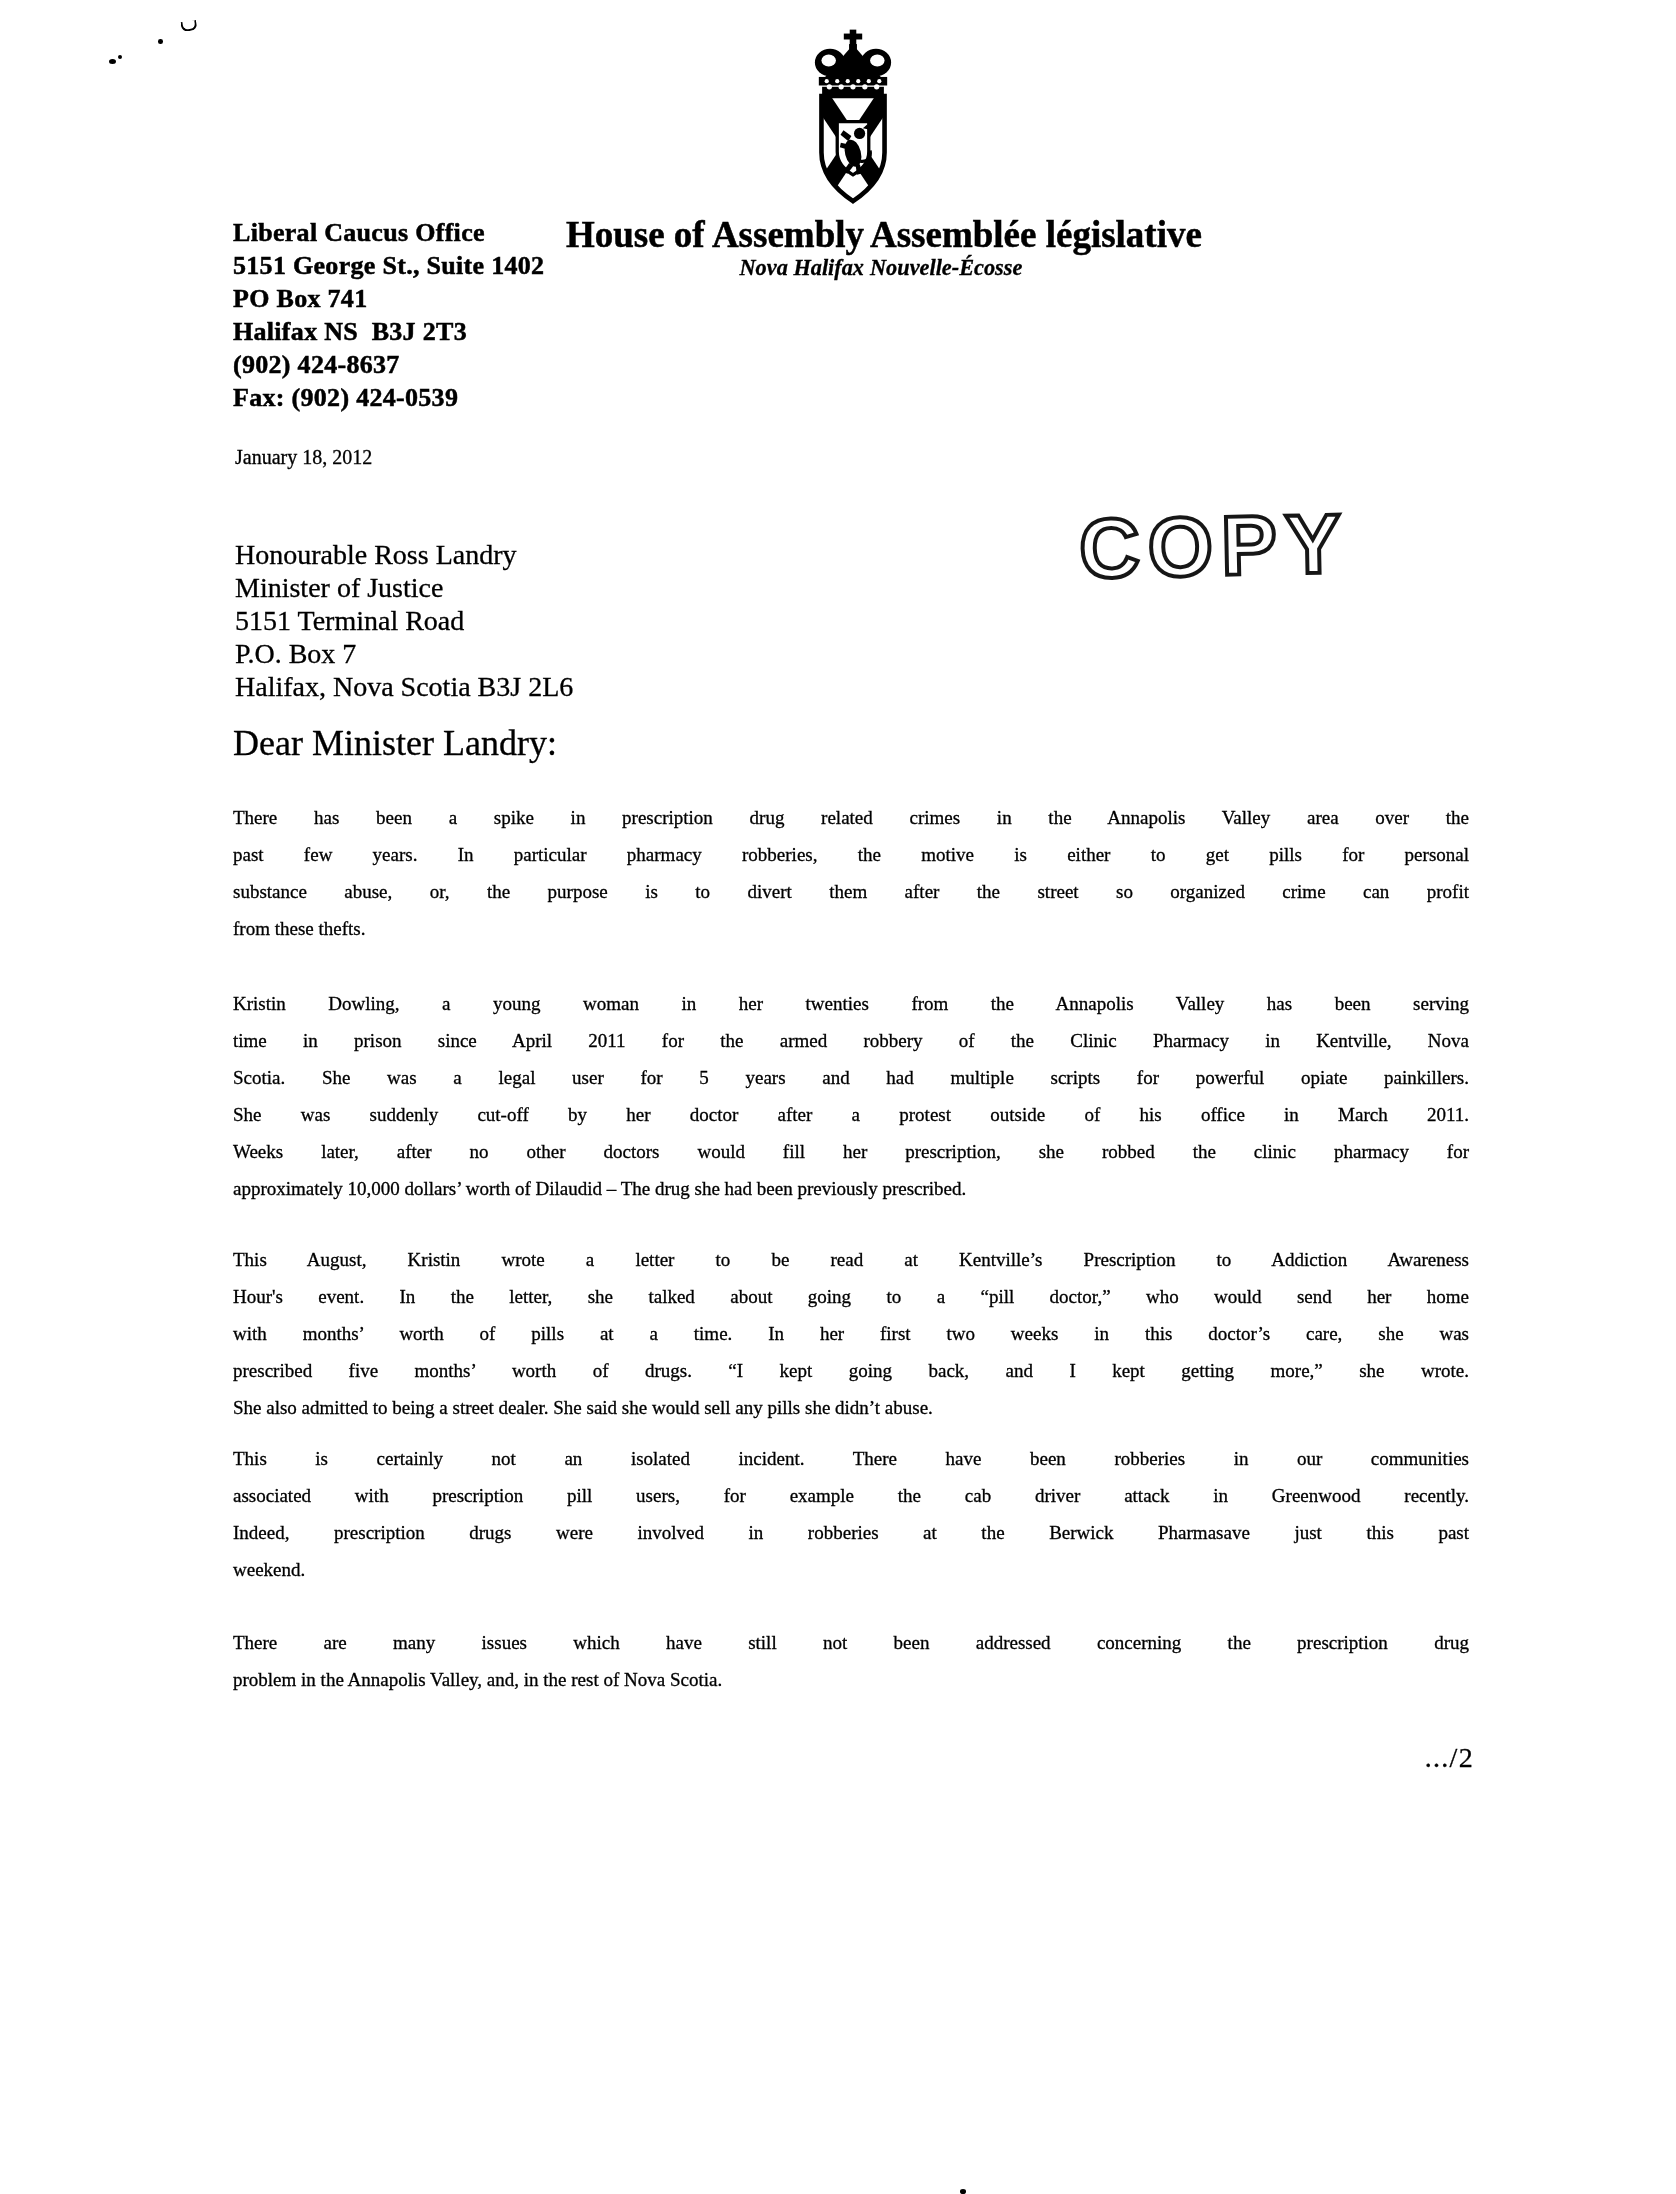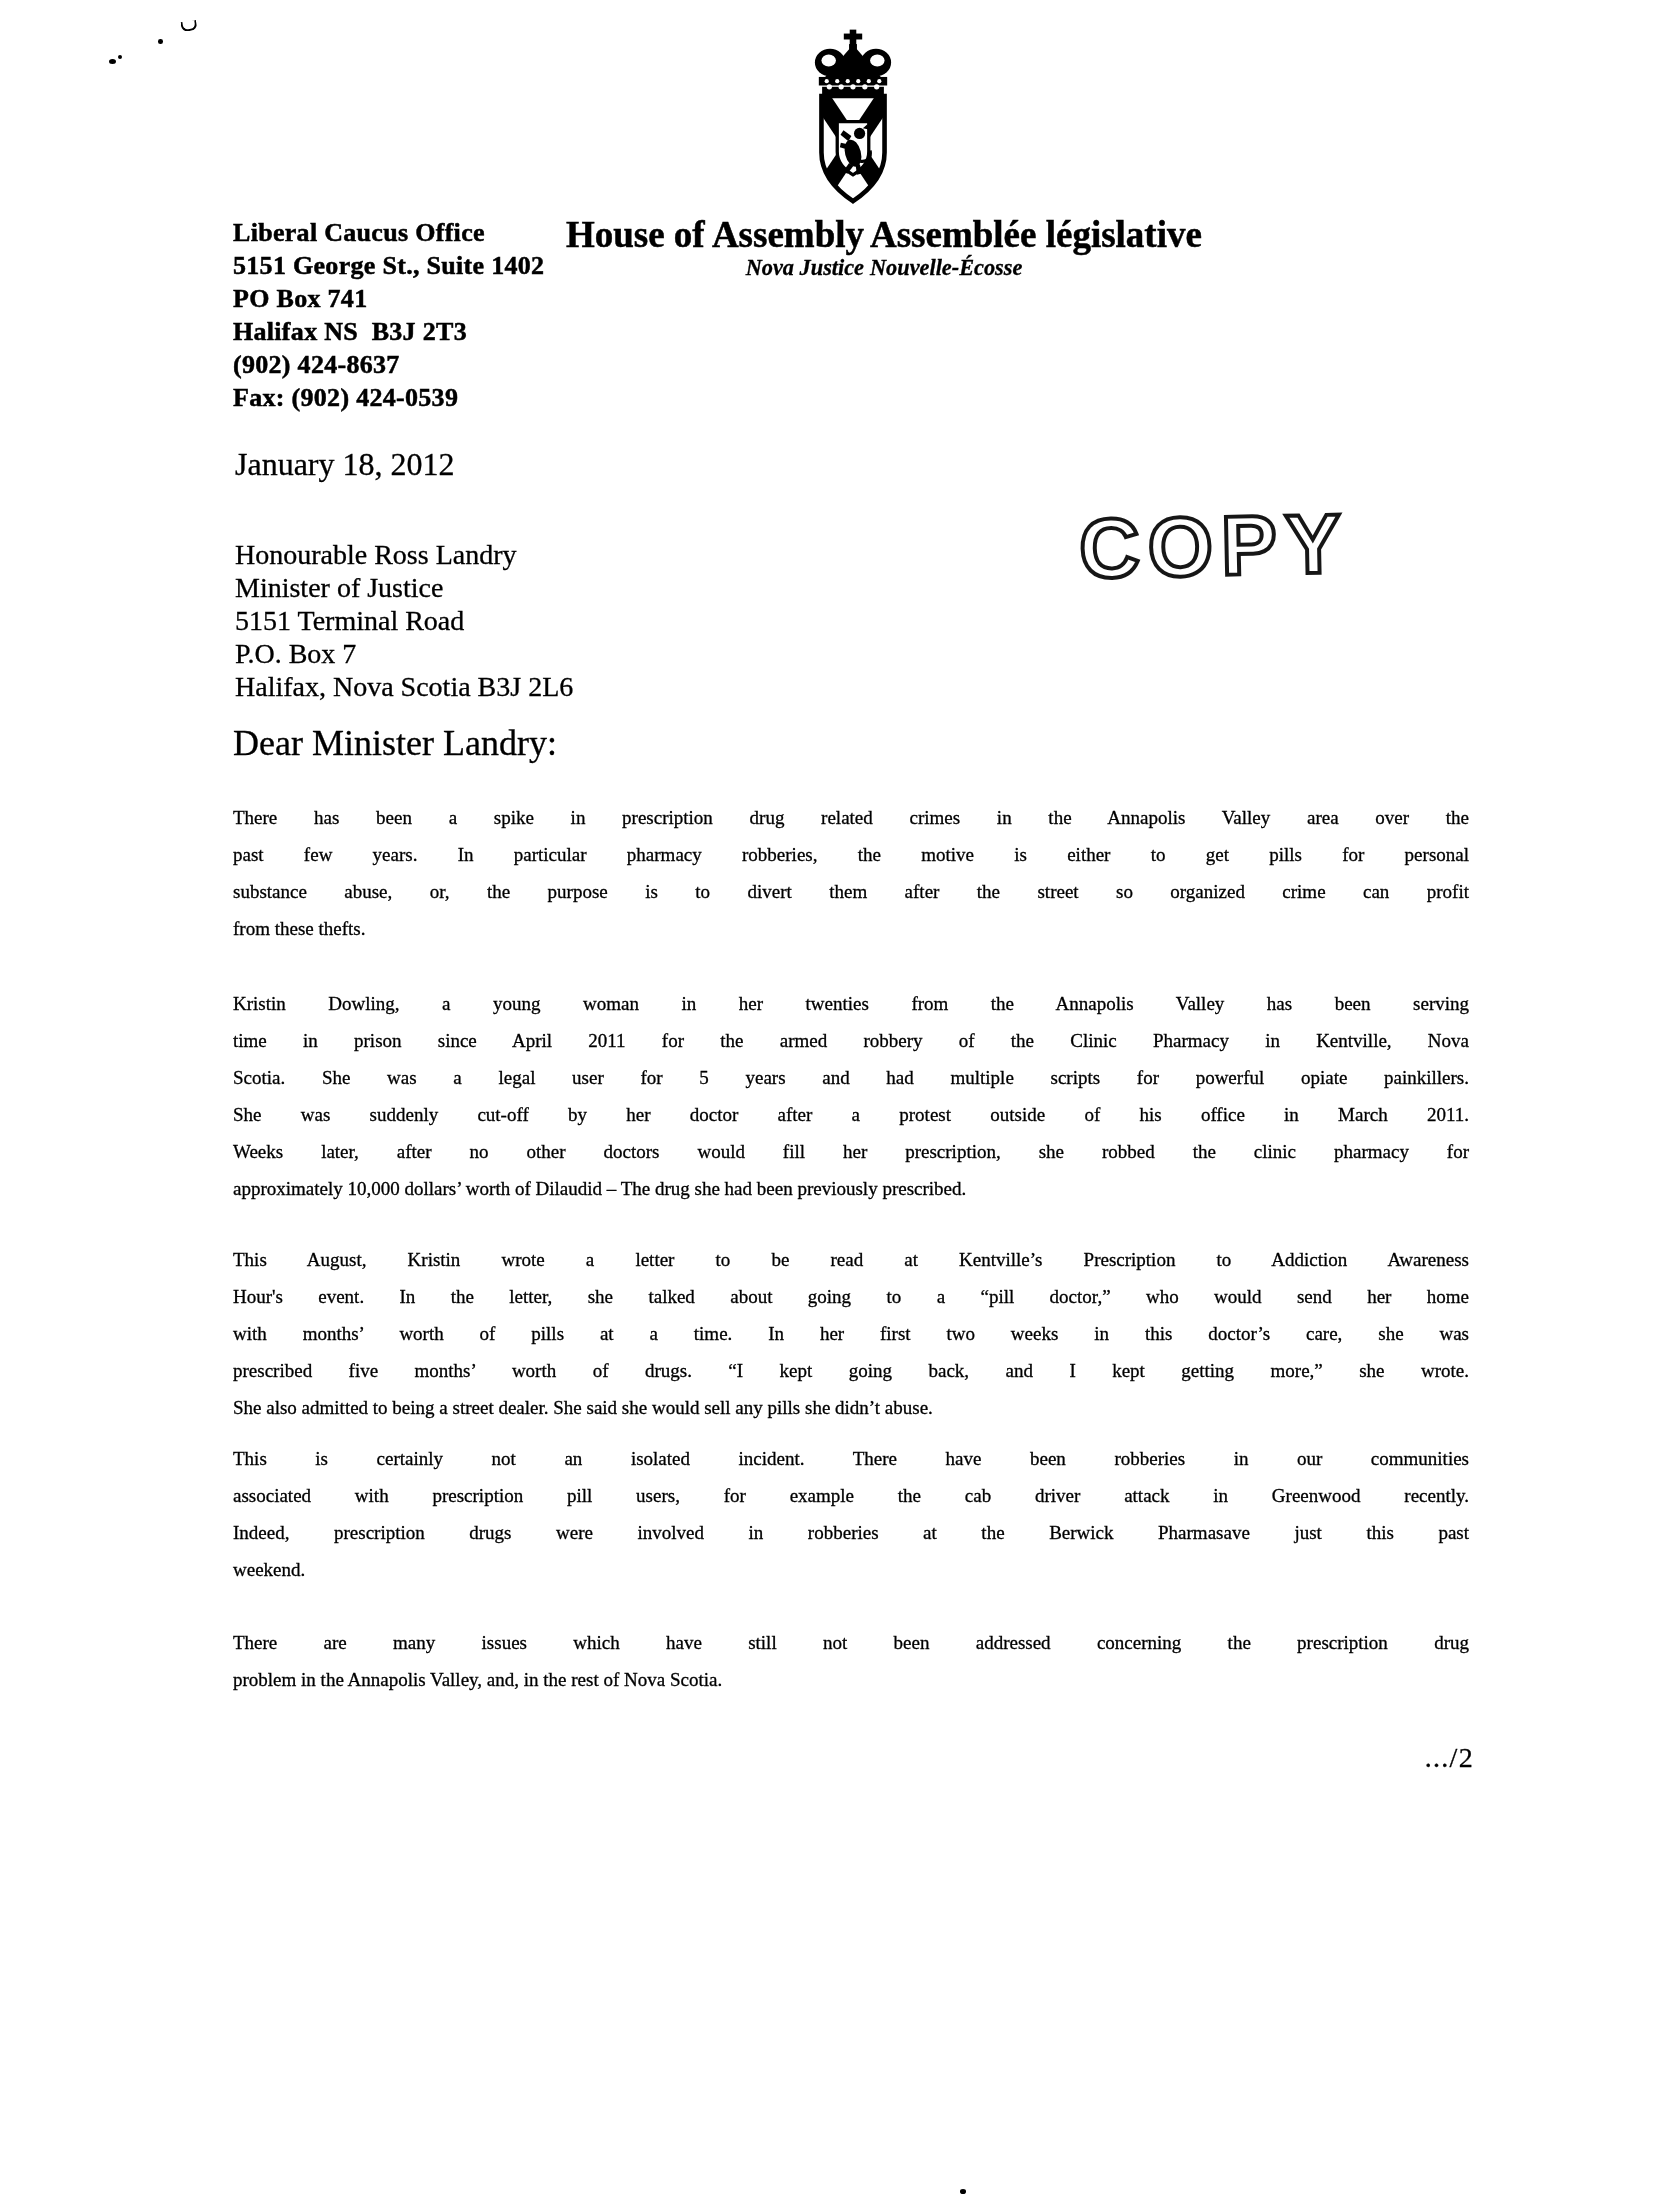--- a/index.html
+++ b/index.html
@@ -19,21 +19,21 @@
                font-weight:700; letter-spacing:0.3px; -webkit-text-stroke:0.5px #000; }
 
   
   .hoa-en { top:220px; right:837px; text-align:right; white-space:nowrap; }
   .hoa-fr { top:220px; left:870px; text-align:left; white-space:nowrap; }
   .hoa-title { font-size:37px; font-weight:700; line-height:30px; -webkit-text-stroke:0.5px #000; }
   .hoa-sub   { font-size:22.3px; font-weight:700; font-style:italic; line-height:29px; margin-top:2.6px; -webkit-text-stroke:0.3px #000; }
 
   .crest { left:807px; top:29px; width:92px; height:180px; }
 
-  .date-line  { left:235px; top:446px;  font-size:32px; }
+  .date-line  { left:235px; top:446px;  font-size:20px; }
   .recipient  { left:235px; top:538px;  font-size:28px; line-height:33px; }
   .salutation { left:233px; top:722px; font-size:36px; }
 
   .para { left:233px; width:1236px; }
   .jline {
     font-size:19px; height:37px; line-height:37px;
     text-align:justify; text-align-last:justify;
     white-space:normal; overflow:visible;
   }
   .jline.last { text-align-last:left; }
@@ -120,21 +120,21 @@
     <div>Liberal Caucus Office</div>
     <div>5151 George St., Suite 1402</div>
     <div>PO Box 741</div>
     <div>Halifax NS&nbsp; B3J 2T3</div>
     <div>(902) 424-8637</div>
     <div>Fax: (902) 424-0539</div>
   </div>
 
   <div class="abs hoa-en">
     <div class="hoa-title">House of Assembly</div>
-    <div class="hoa-sub">Nova Justice</div>
+    <div class="hoa-sub">Nova Halifax</div>
   </div>
   <div class="abs hoa-fr">
     <div class="hoa-title">Assemblée législative</div>
     <div class="hoa-sub">Nouvelle-Écosse</div>
   </div>
 
   <div class="abs date-line ink">January 18, 2012</div>
 
   <div class="abs copy-stamp">COPY</div>
 

